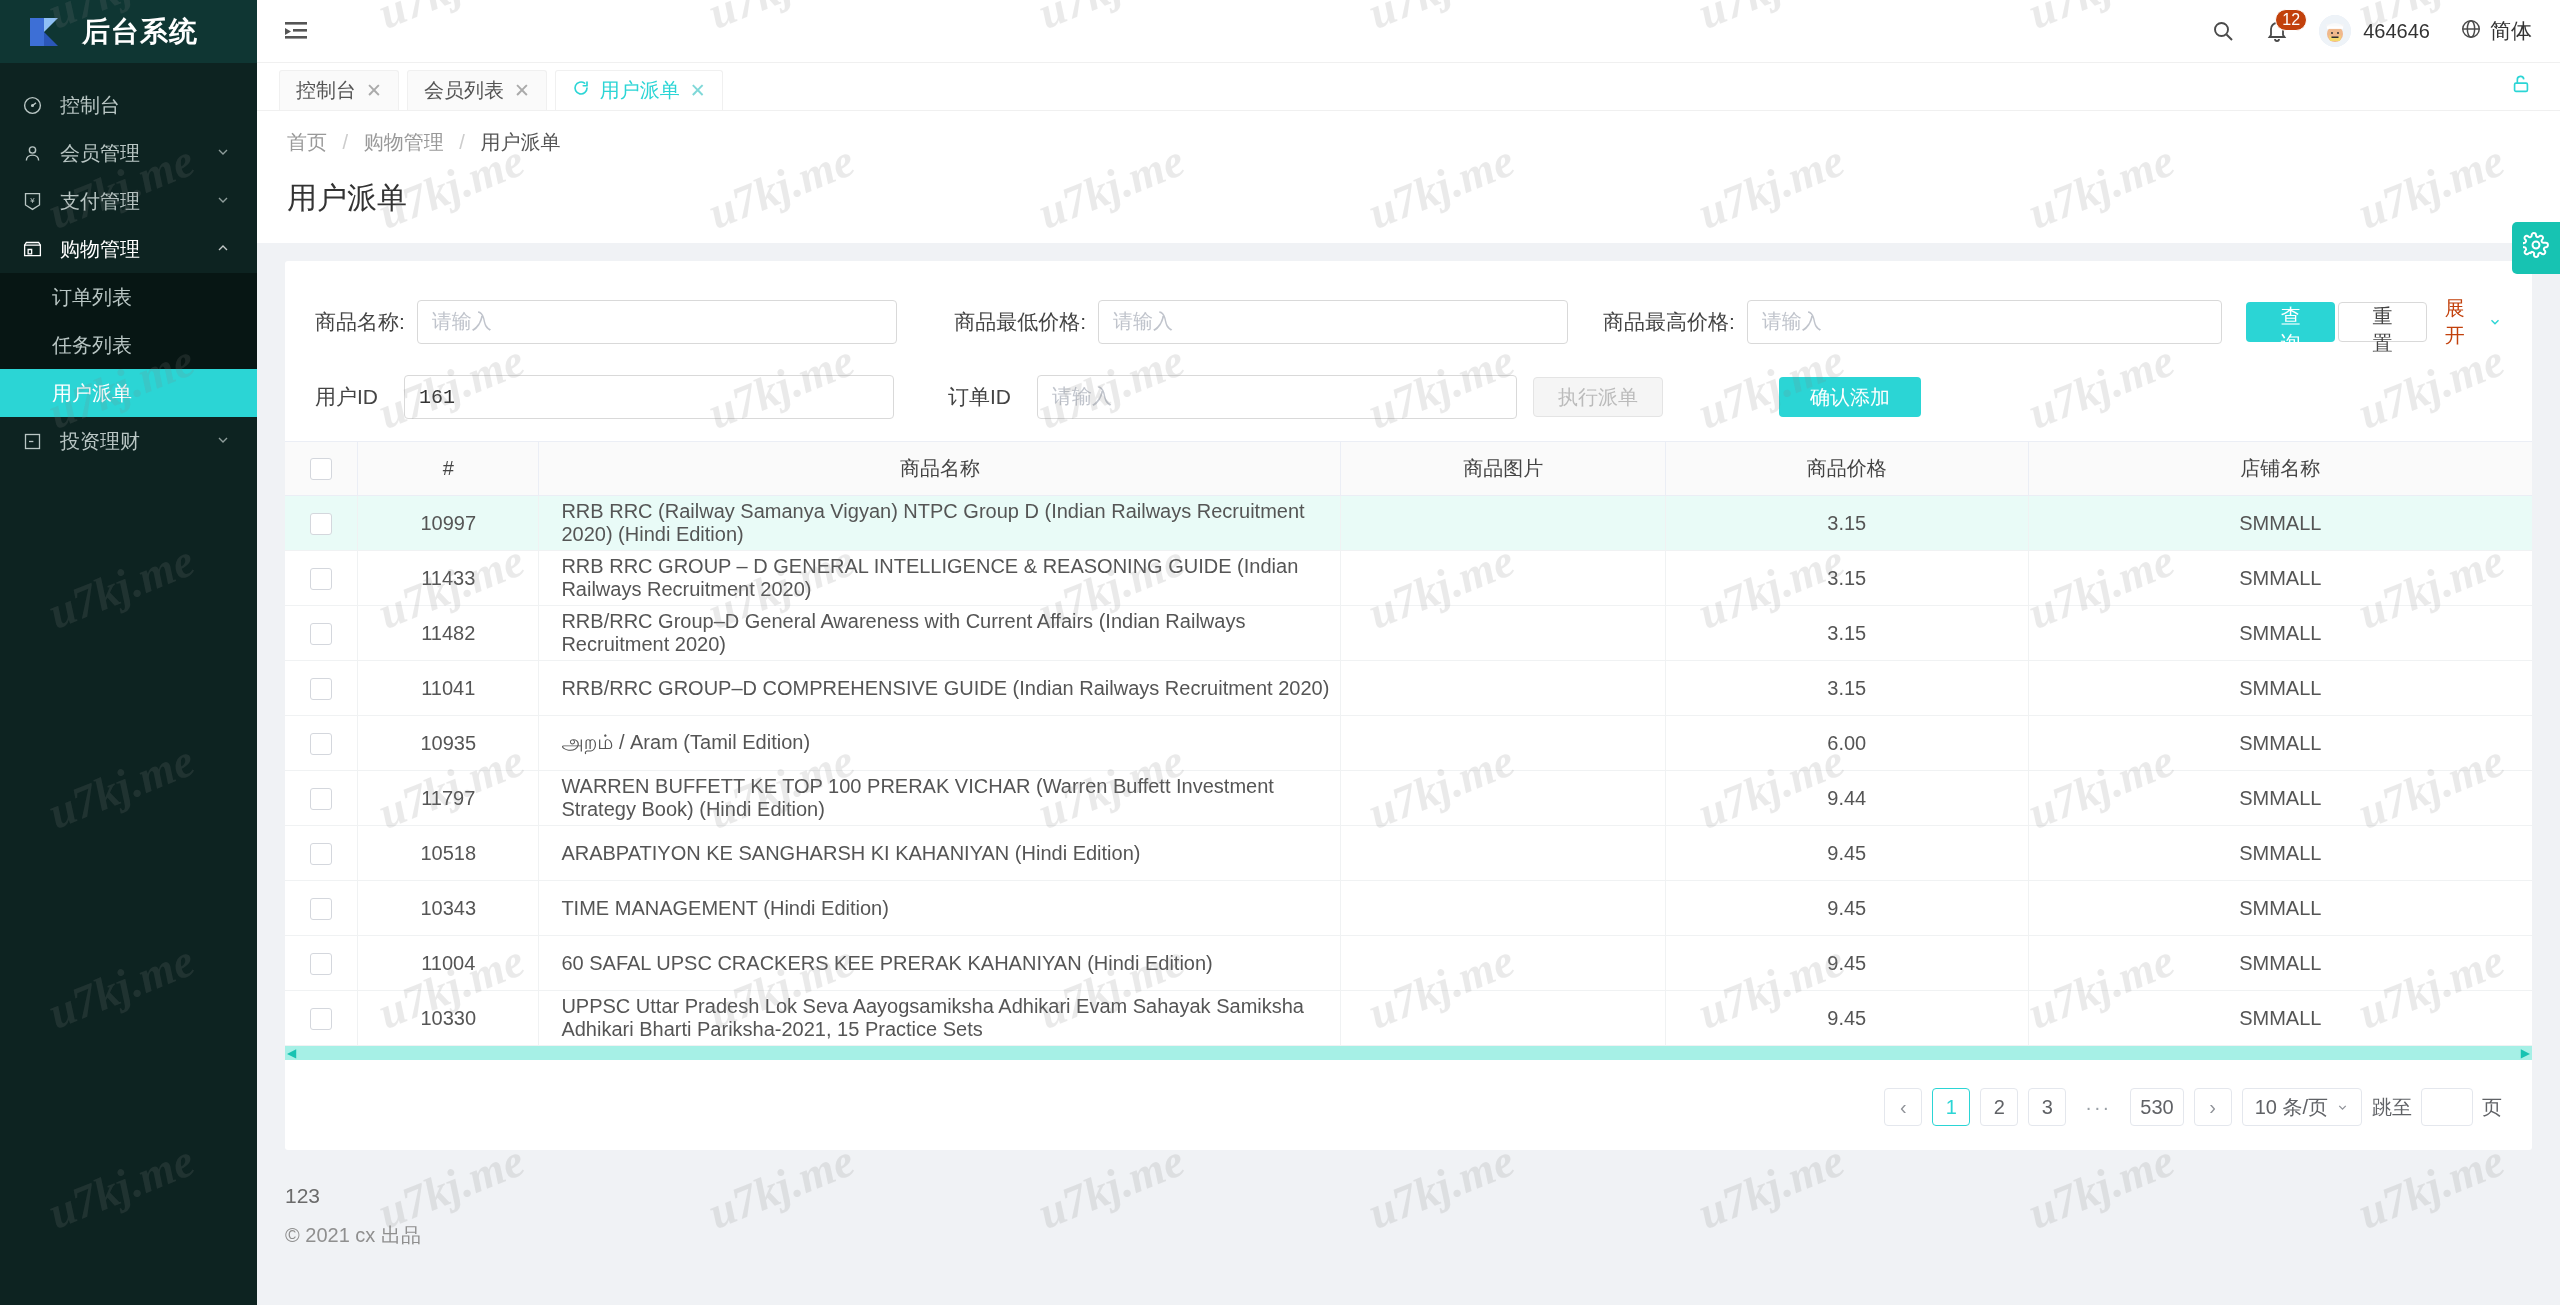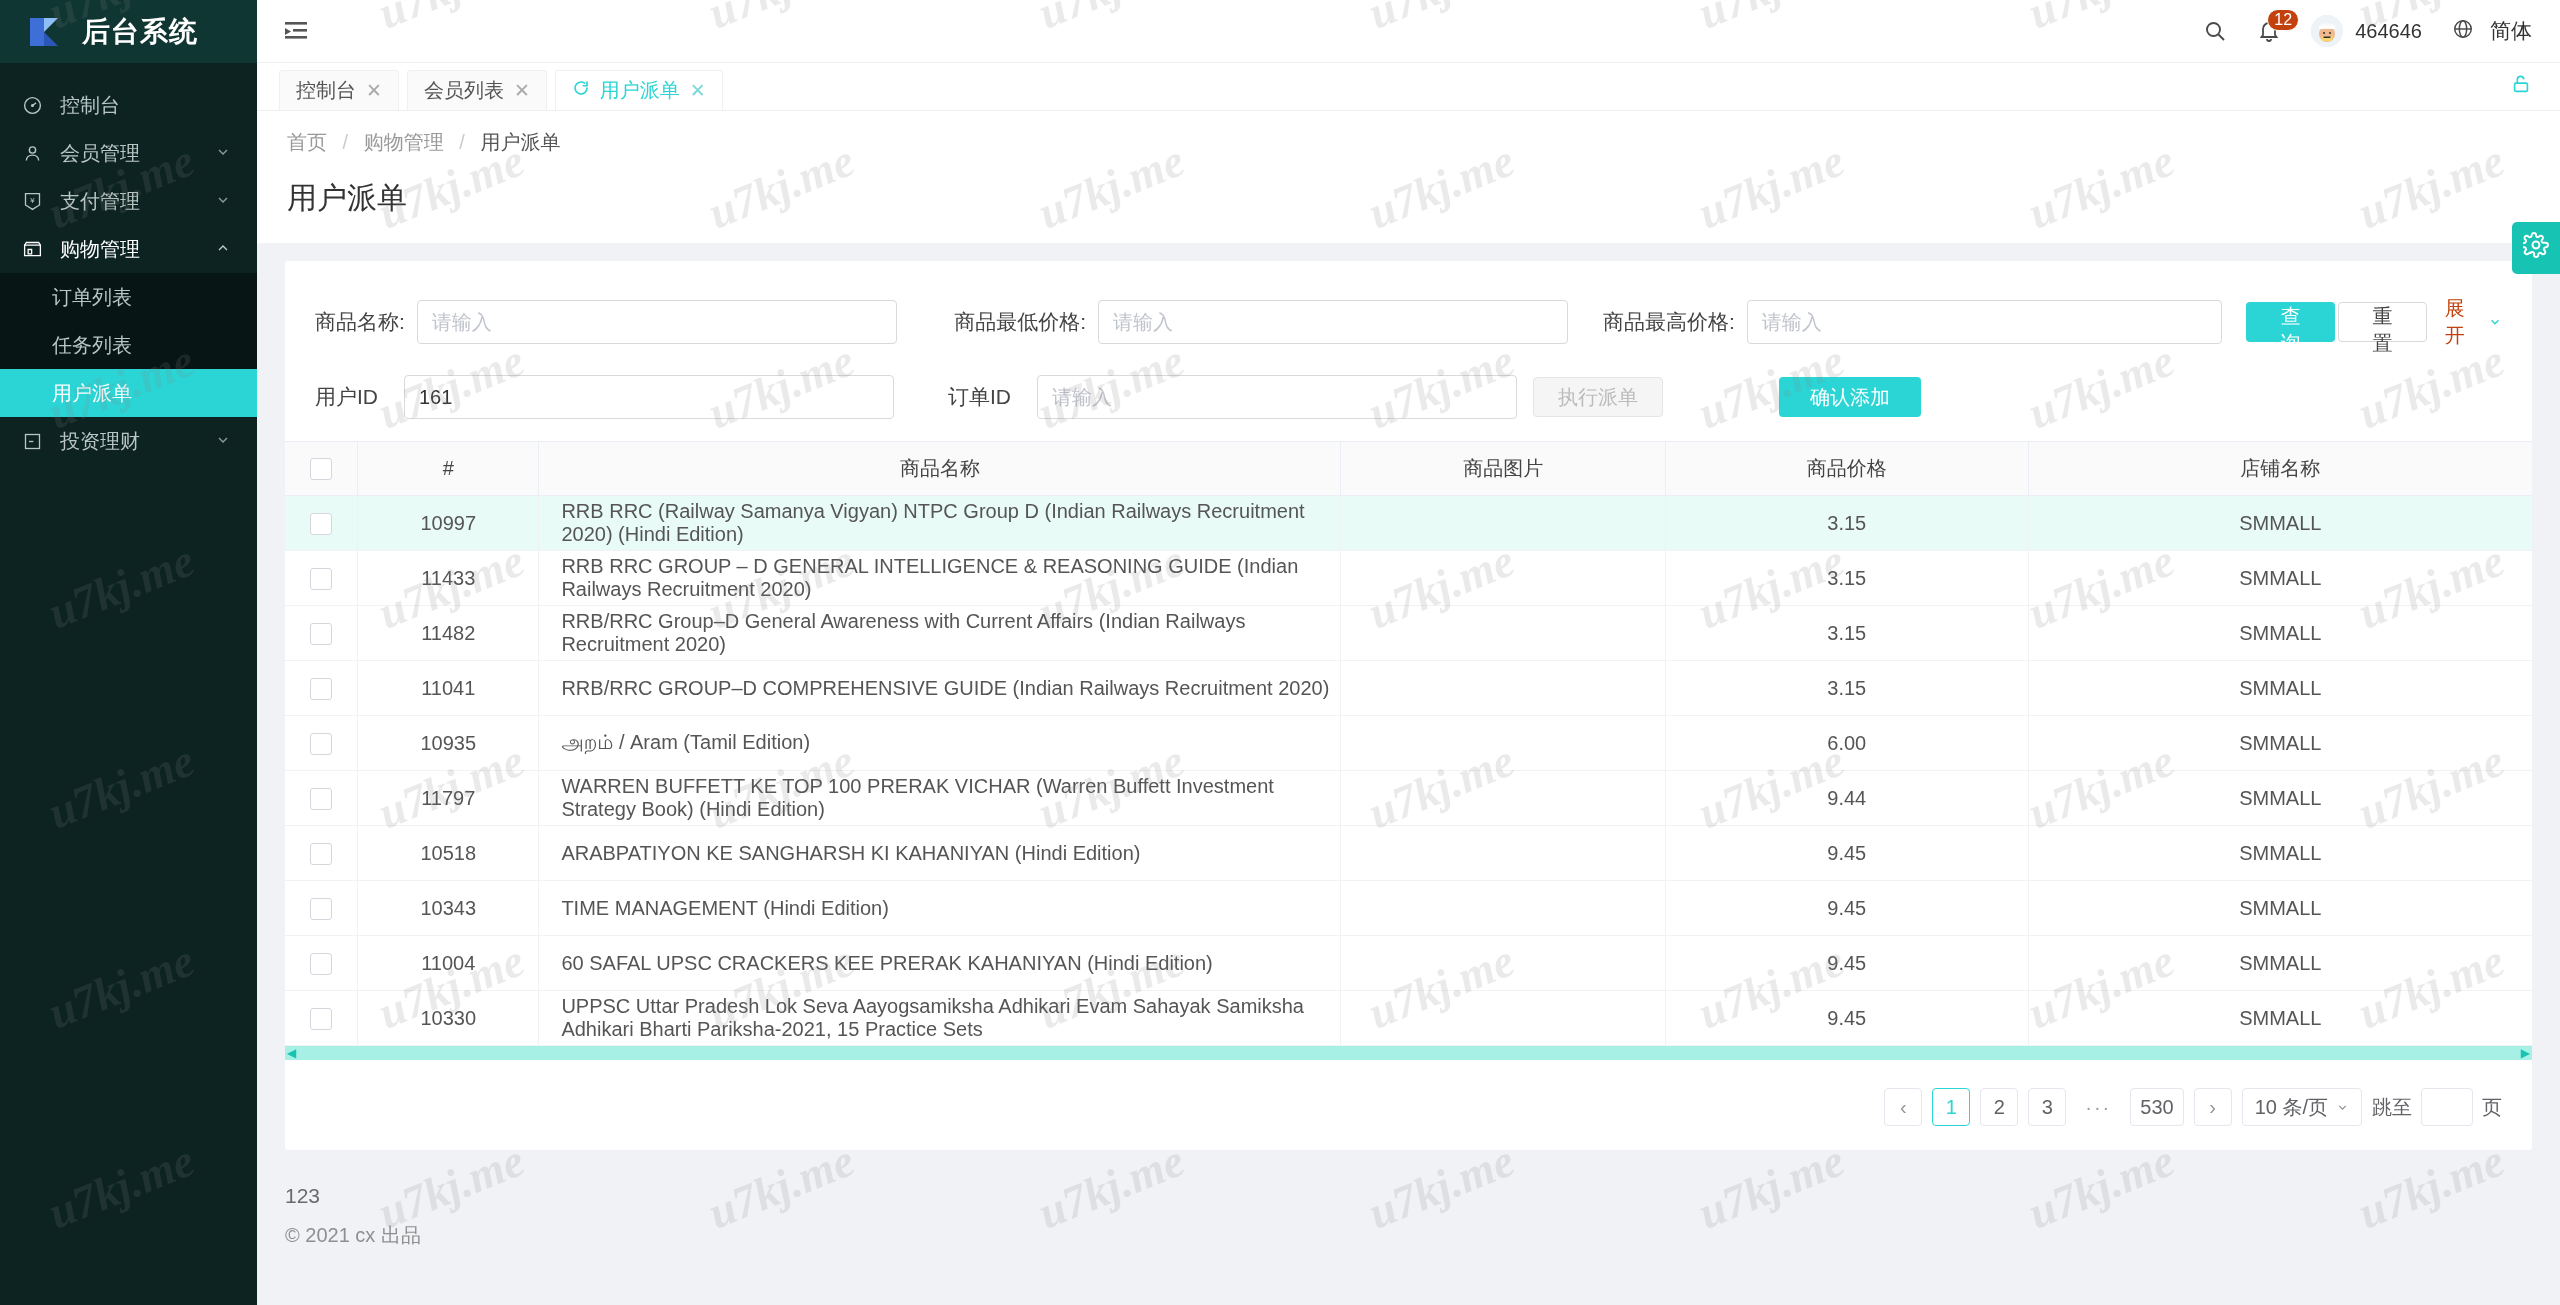--- a/index.html
+++ b/index.html
@@ -76,21 +76,21 @@
     font-size: 16px; height: 22px; min-width: 28px; padding: 0 6px;
     display: flex; align-items: center; justify-content: center;
     border: 1px solid #fff;
   }
   .user-box { display: flex; align-items: center; gap: 12px; cursor: pointer; }
   .avatar {
     width: 32px; height: 32px; border-radius: 50%; overflow: hidden;
     background: #e8eef5; flex: none; position: relative;
   }
   .uname { font-size: 20px; color: #333; }
-  .lang { display: flex; align-items: center; gap: 16px; cursor: pointer; font-size: 21px; color: #333; }
+  .lang { display: flex; align-items: center; gap: 8px; cursor: pointer; font-size: 21px; color: #333; }
 
   
   .tabstrip {
     height: 48px; background: #fff; display: flex; align-items: flex-end;
     padding: 0 22px 0 22px; border-bottom: 1px solid #f0f0f0;
     position: relative;
   }
   .tab {
     height: 40px; padding: 0 16px; margin-right: 8px;
     display: flex; align-items: center; gap: 10px;
@@ -116,21 +116,21 @@
 
   
   .form-row {
     display: flex; align-items: center; padding: 28px 30px 0 30px;
   }
   .field { display: flex; align-items: center; }
   .flabel { font-size: 21px; color: #444; white-space: nowrap; margin-right: 12px; }
   .inp {
     height: 44px; border: 1px solid #d9d9d9; border-radius: 4px;
     padding: 0 14px; font-size: 20px; color: #333; outline: none;
-    font-family: Liberation Sans, sans-serif; background: #fff;
+    font-family: Liberation Mono, monospace; background: #fff;
   }
   .inp::placeholder { color: #c0c4cc; }
   .btn {
     height: 40px; padding: 0 24px; border-radius: 4px; font-size: 20px;
     border: 1px solid transparent; cursor: pointer; font-family: inherit;
   }
   .btn-primary { background: #2bd5d5; color: #fff; }
   .btn-default { background: #fff; color: #444; border-color: #d9d9d9; }
   .btn-disabled { background: #f5f5f5; color: #bbb; border-color: #e4e4e4; cursor: not-allowed; }
   .link-toggle { color: #c2410c; font-size: 20px; cursor: pointer; display: flex; align-items: center; gap: 5px; }

